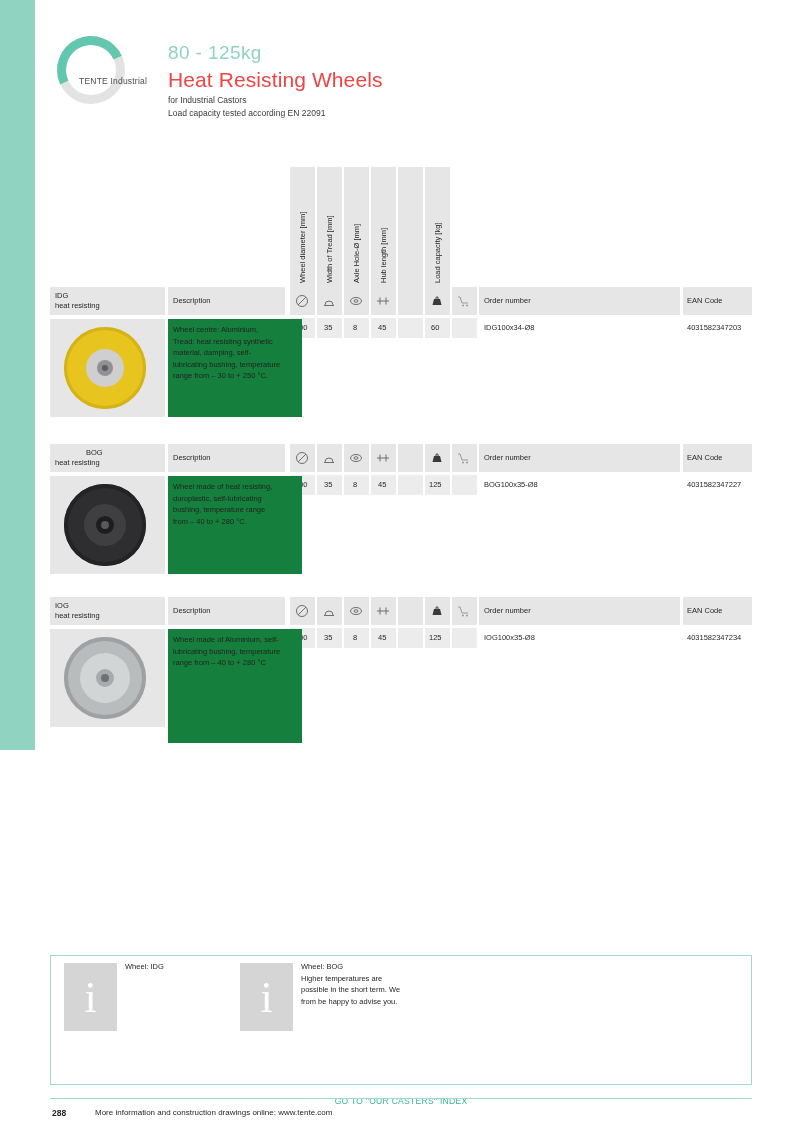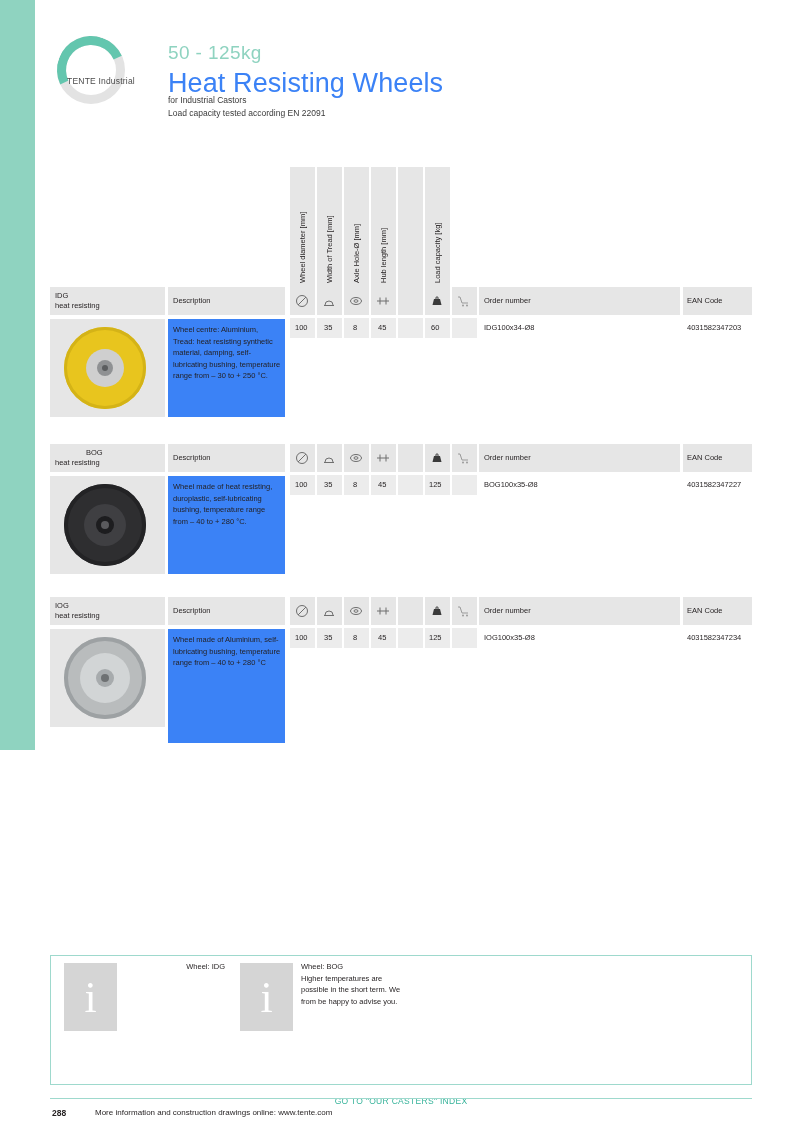--- a/index.html
+++ b/index.html
@@ -21,30 +21,30 @@
   .logo-ring{
     position:absolute;left:0;top:0;width:68px;height:68px;border-radius:50%;
     border:9px solid #e3e3e3;box-sizing:border-box;
   }
   .logo-ring.acc{
     border-color:#63c6ae;
     border-right-color:transparent;border-bottom-color:transparent;
     transform:rotate(20deg);
   }
   .logo-text{
-    position:absolute;left:-2px;top:40px;width:92px;text-align:center;
+    position:absolute;left:-2px;top:40px;width:92px;text-align:right;
     font-size:8.5px;color:#4c4c4c;letter-spacing:.2px;
   }
 
   .hdr-kg{
     position:absolute;left:168px;top:42px;font-size:19px;color:#8fd3c0;
     letter-spacing:.4px;
   }
   .hdr-title{
-    position:absolute;left:168px;top:68px;font-size:27px;color:#3b82f6;
+    position:absolute;left:168px;top:68px;font-size:21px;color:#ef4444;
     letter-spacing:.1px;
   }
   .hdr-sub1{position:absolute;left:168px;top:95px;font-size:8.5px;color:#3a3a3a;}
   .hdr-sub2{position:absolute;left:168px;top:108px;font-size:8.5px;color:#3a3a3a;}
 
   
   .vcol{
     position:absolute;background:#e6e6e6;width:25px;top:167px;height:120px;
   }
   .vcol .vtext{
@@ -57,21 +57,21 @@
   .sec{position:absolute;left:50px;width:702px;}
   .row-head{position:relative;height:28px;}
   .cell{position:absolute;height:28px;background:#e6e6e6;box-sizing:border-box;}
   .cell-lbl{
     position:absolute;font-size:7.5px;color:#231f20;line-height:10px;
   }
   .row-data{position:relative;height:20px;}
   .dcell{position:absolute;height:20px;background:#ececec;box-sizing:border-box;}
   .dtxt{position:absolute;font-size:7.5px;color:#231f20;line-height:20px;}
   .img-block{position:absolute;background:#e6e6e6;}
-  .desc-block{position:absolute;background:#3b82f6;}
+  .desc-block{position:absolute;background:#15803d;padding-left:17px;}
   .desc-txt{
     position:absolute;font-size:7.5px;color:#231f20;line-height:11.5px;
   }
 
   
   .wheel{position:absolute;border-radius:50%;}
   .hub{position:absolute;border-radius:50%;}
 
   
   .ico{position:absolute;top:7px;width:14px;height:14px;}
@@ -103,21 +103,21 @@
   <div class="side-tab">
     
   </div>
 
   <div class="logo-wrap">
     <div class="logo-ring"></div>
     <div class="logo-ring acc"></div>
     <div class="logo-text">TENTE Industrial</div>
   </div>
 
-  <div class="hdr-kg">50 - 125kg</div>
+  <div class="hdr-kg">80 - 125kg</div>
   <div class="hdr-title">Heat Resisting Wheels</div>
   <div class="hdr-sub1">for Industrial Castors</div>
   <div class="hdr-sub2">Load capacity tested according EN 22091</div>
 
   <div class="vcol" style="left:290px;">
     <div class="vtext">Wheel diameter [mm]</div>
   </div>
   <div class="vcol" style="left:317px;">
     <div class="vtext">Width of Tread [mm]</div>
   </div>
@@ -397,21 +397,21 @@
       <div class="hub" style="left:46px;top:40px;width:18px;height:18px;background:#a7abad;"></div>
       <div class="hub" style="left:51px;top:45px;width:8px;height:8px;background:#6e7173;"></div>
     </div>
     <div class="desc-block" style="left:118px;top:32px;width:117px;height:114px;">
       <div class="desc-txt" style="left:5px;top:5px;width:108px;">Wheel made of Aluminium, self-lubricating bushing, temperature range from – 40 to + 280 °C</div>
     </div>
   </div>
 
   <div class="info-wrap">
     <div class="info-i" style="left:13px;top:7px;">i</div>
-    <div class="info-txt" style="left:74px;top:5px;width:100px;text-align:right;">
+    <div class="info-txt" style="left:74px;top:5px;width:100px;">
       <span class="info-title">Wheel: IDG</span><br>
     </div>
 
     <div class="info-i" style="left:189px;top:7px;">i</div>
     <div class="info-txt" style="left:250px;top:5px;width:110px;">
       <span class="info-title">Wheel: BOG</span><br>
       <span>Higher temperatures are possible in the short term. We from be happy to advise you.</span>
     </div>
   </div>
 

